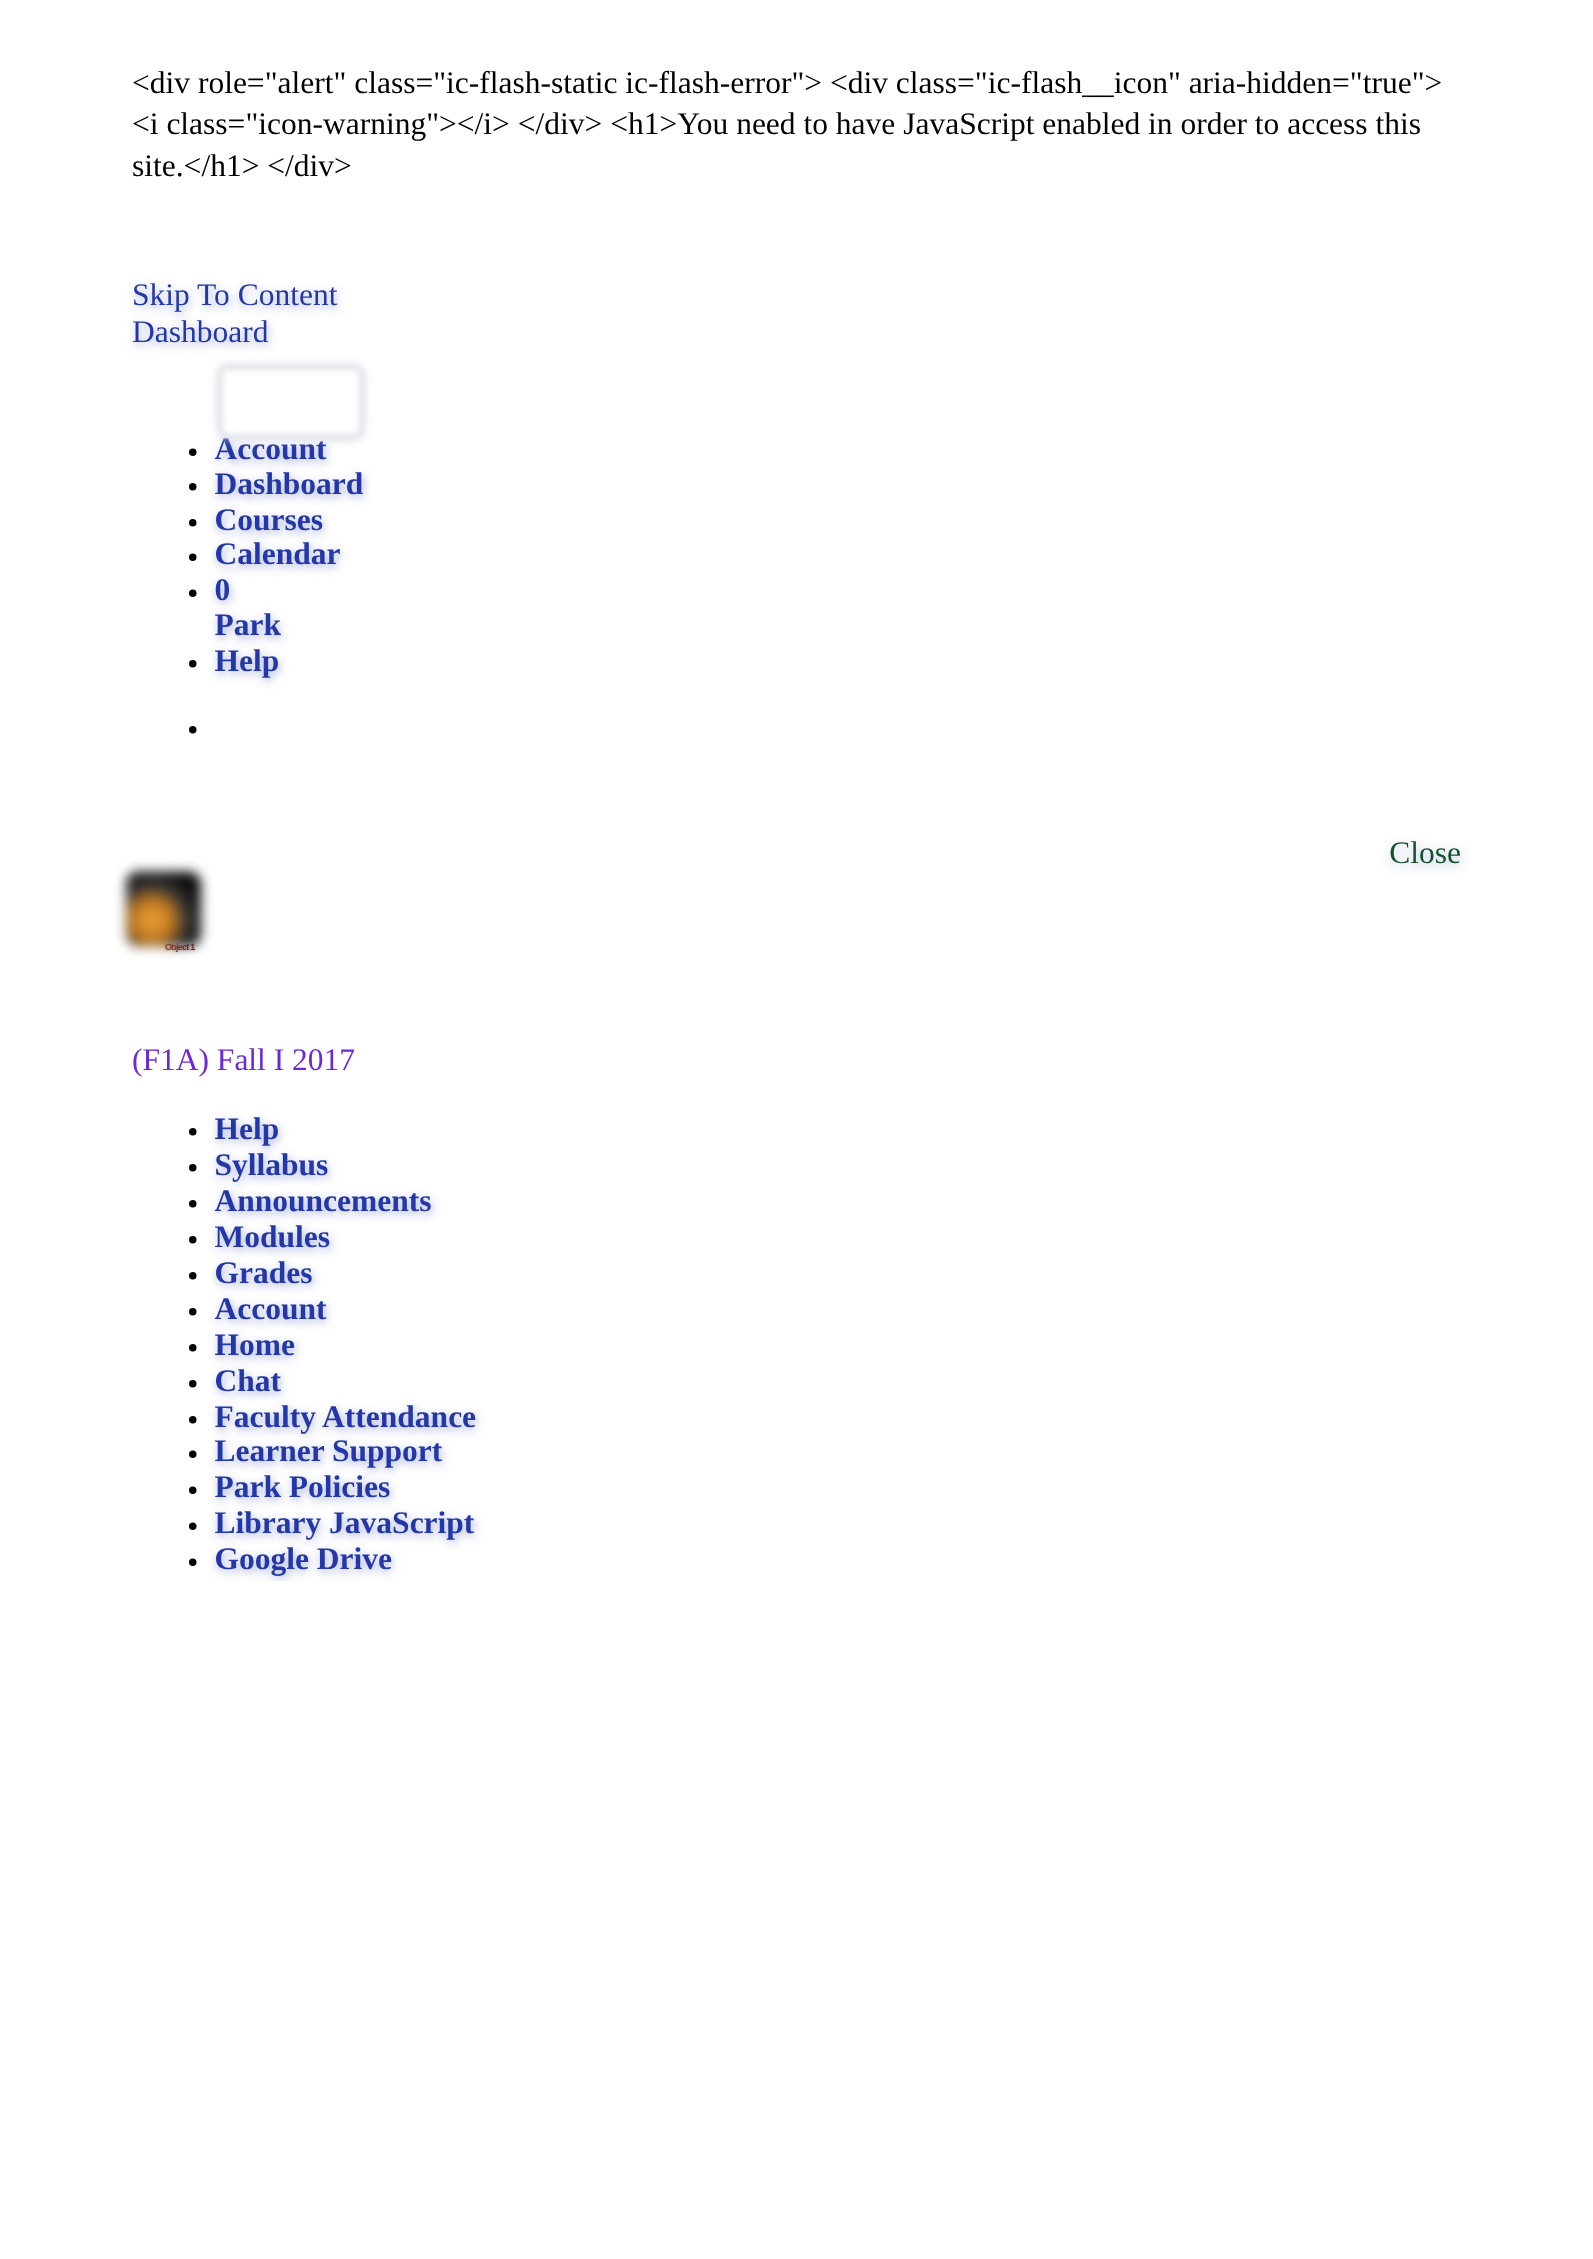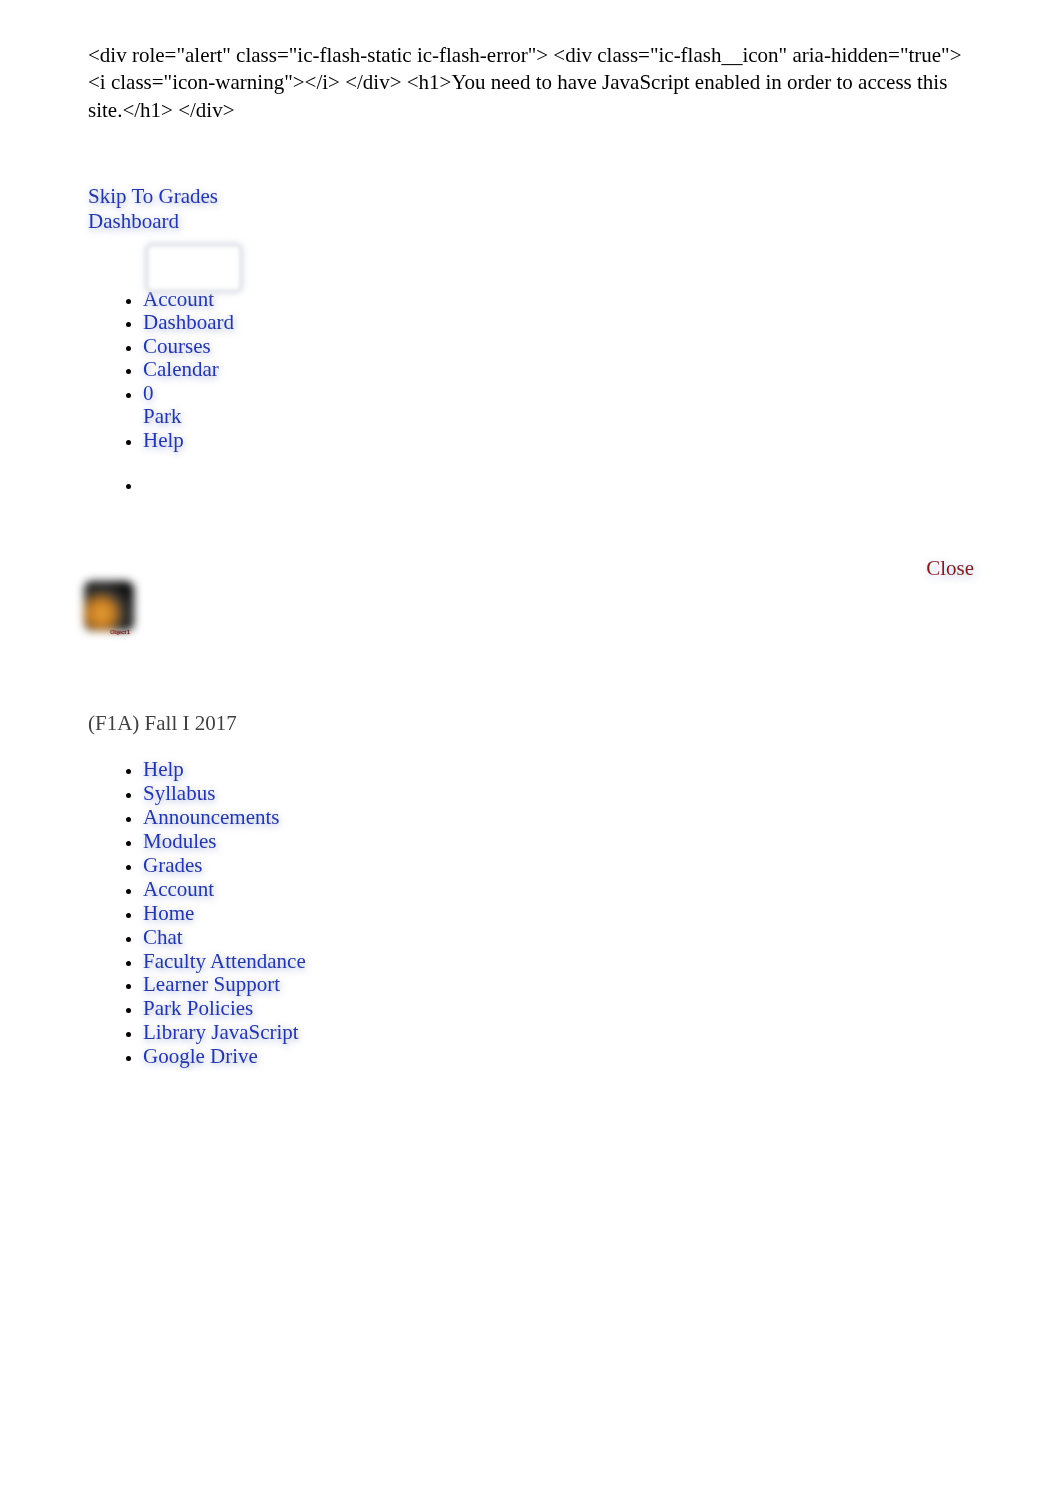--- a/index.html
+++ b/index.html
@@ -34,20 +34,21 @@
     }
     ul {
       list-style-type: disc;
       padding-left: 55px;
       margin: 2px 0;
     }
     ul li {
       line-height: 1.12;
       padding-left: 0;
       margin-bottom: 0;
+      font-weight: bold;
     }
     ul li::marker {
       font-size: 18px;
     }
     .li-link {
       text-shadow: 1px 2px 6px rgba(80,100,180,0.5);
     }
     .avatar-placeholder {
       width: 92px;
       height: 44px;
@@ -58,21 +59,21 @@
       margin-bottom: -4px;
       filter: blur(2px);
       box-shadow: 0 0 6px rgba(200,205,220,0.8);
     }
     .close-row {
       text-align: right;
       padding-right: 0;
       margin-top: 60px;
     }
     .close-link {
-      color: #7f1d1d;
+      color: #14532d;
       text-shadow: 1px 2px 8px rgba(80,100,180,0.45);
     }
     .logo-blur {
       width: 50px;
       height: 50px;
       background: radial-gradient(circle at 35% 65%, #e8a43c 0%, #c67a1e 28%, #353535 50%, #0a0a0a 75%);
       border-radius: 8px;
       filter: blur(4px);
       margin-bottom: -2px;
       margin-left: -4px;
@@ -83,40 +84,40 @@
       color: #9a2a2a;
       letter-spacing: -0.5px;
       margin-left: 22px;
       margin-top: -2px;
       display: block;
       font-family: Arial, sans-serif;
       font-weight: bold;
       text-shadow: 0 0 2px rgba(154,42,42,0.5);
     }
     .term-heading {
-      color: #404040;
-      margin-top: 76px;
+      color: #6d28d9;
+      margin-top: 59px;
       margin-bottom: 22px;
     }
     .nav-section {
       margin-top: 0;
     }
     .course-nav li {
       line-height: 1.14;
       margin-bottom: 0;
     }
   </style>
 </head>
 <body>
 
 <div class="content">
 
   <div class="raw-html">&lt;div role="alert" class="ic-flash-static ic-flash-error"&gt; &lt;div class="ic-flash__icon" aria-hidden="true"&gt; &lt;i class="icon-warning"&gt;&lt;/i&gt; &lt;/div&gt; &lt;h1&gt;You need to have JavaScript enabled in order to access this site.&lt;/h1&gt; &lt;/div&gt;</div>
 
-  <a href="#" class="skip-link blurred-link">Skip To Grades</a>
+  <a href="#" class="skip-link blurred-link">Skip To Content</a>
   <a href="#" class="dashboard-link blurred-link">Dashboard</a>
 
   <ul class="nav-section">
     <li>
       <div class="avatar-placeholder"></div>
       <a href="#" class="li-link">Account</a>
     </li>
     <li><a href="#" class="li-link">Dashboard</a></li>
     <li><a href="#" class="li-link">Courses</a></li>
     <li><a href="#" class="li-link">Calendar</a></li>

